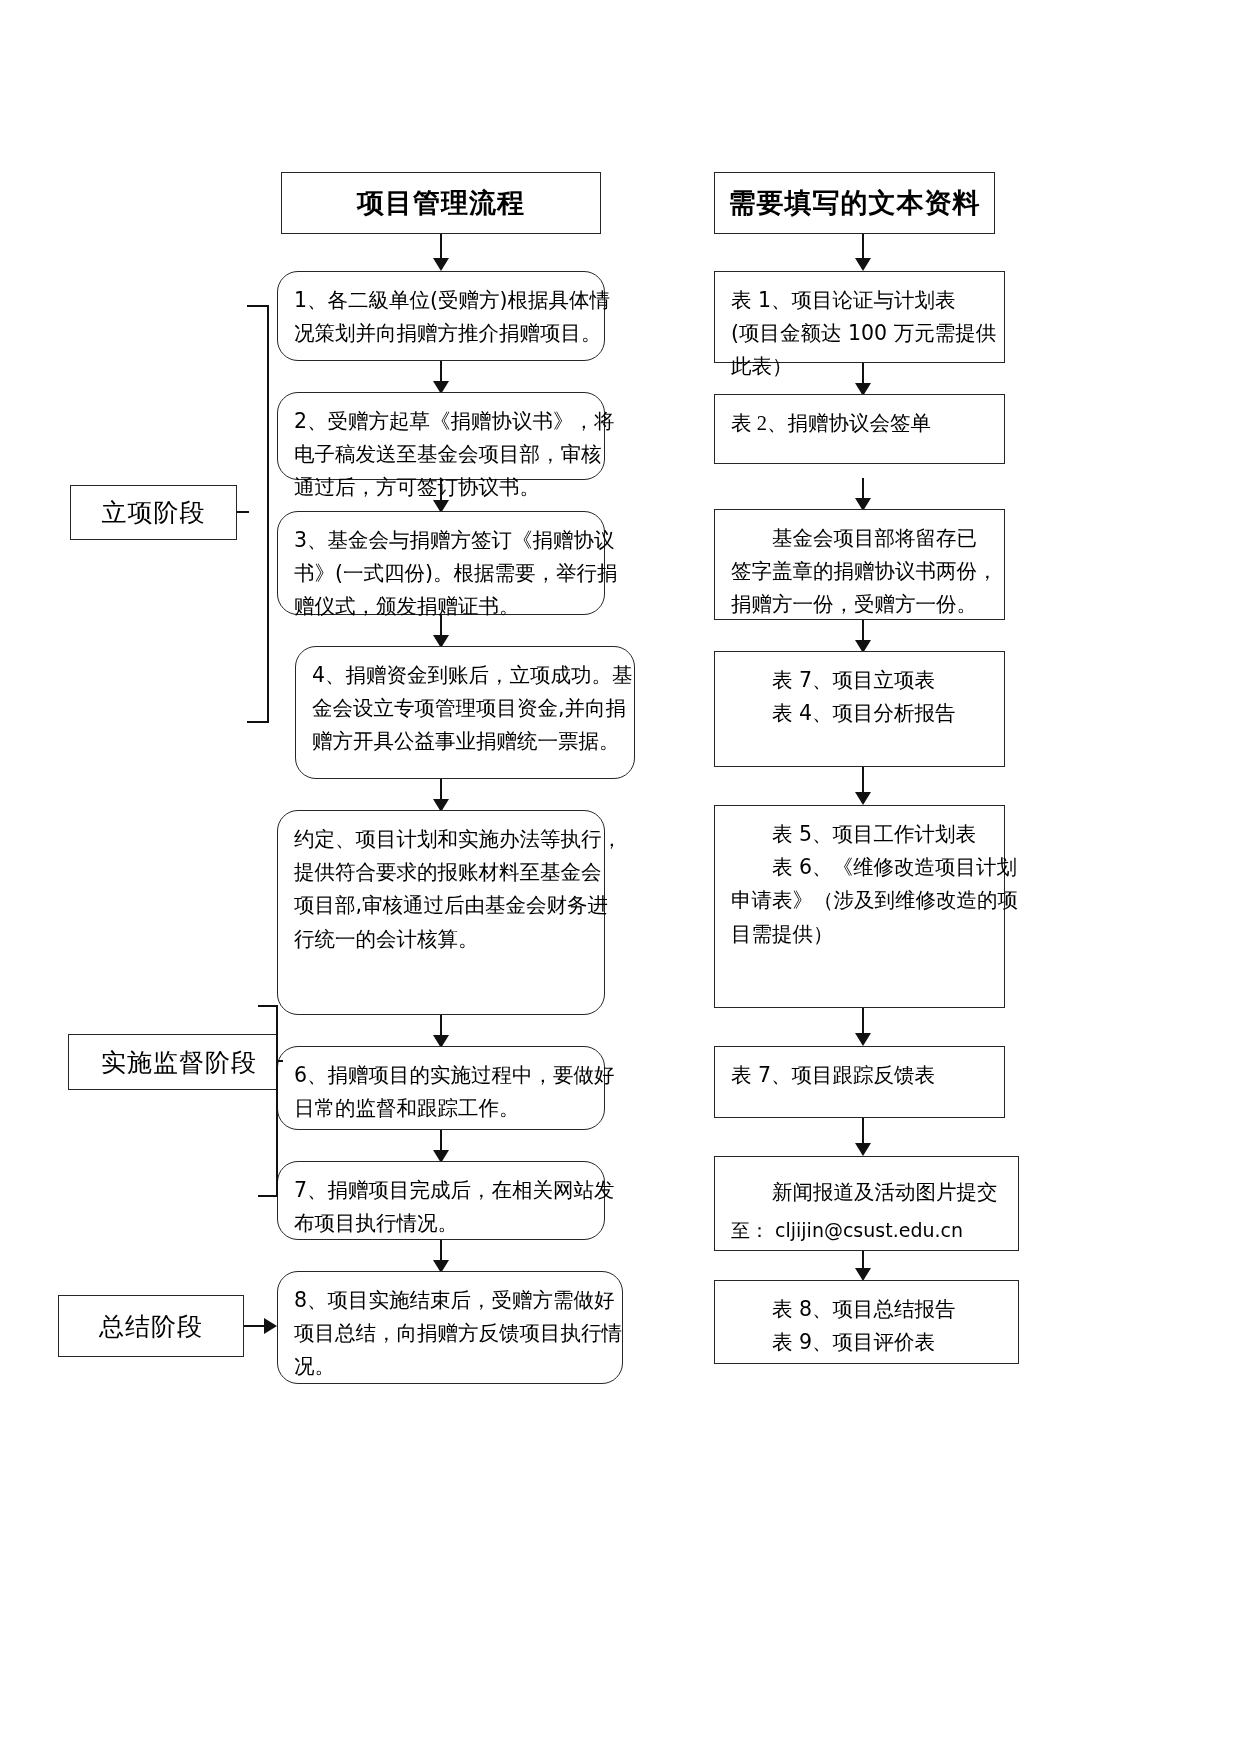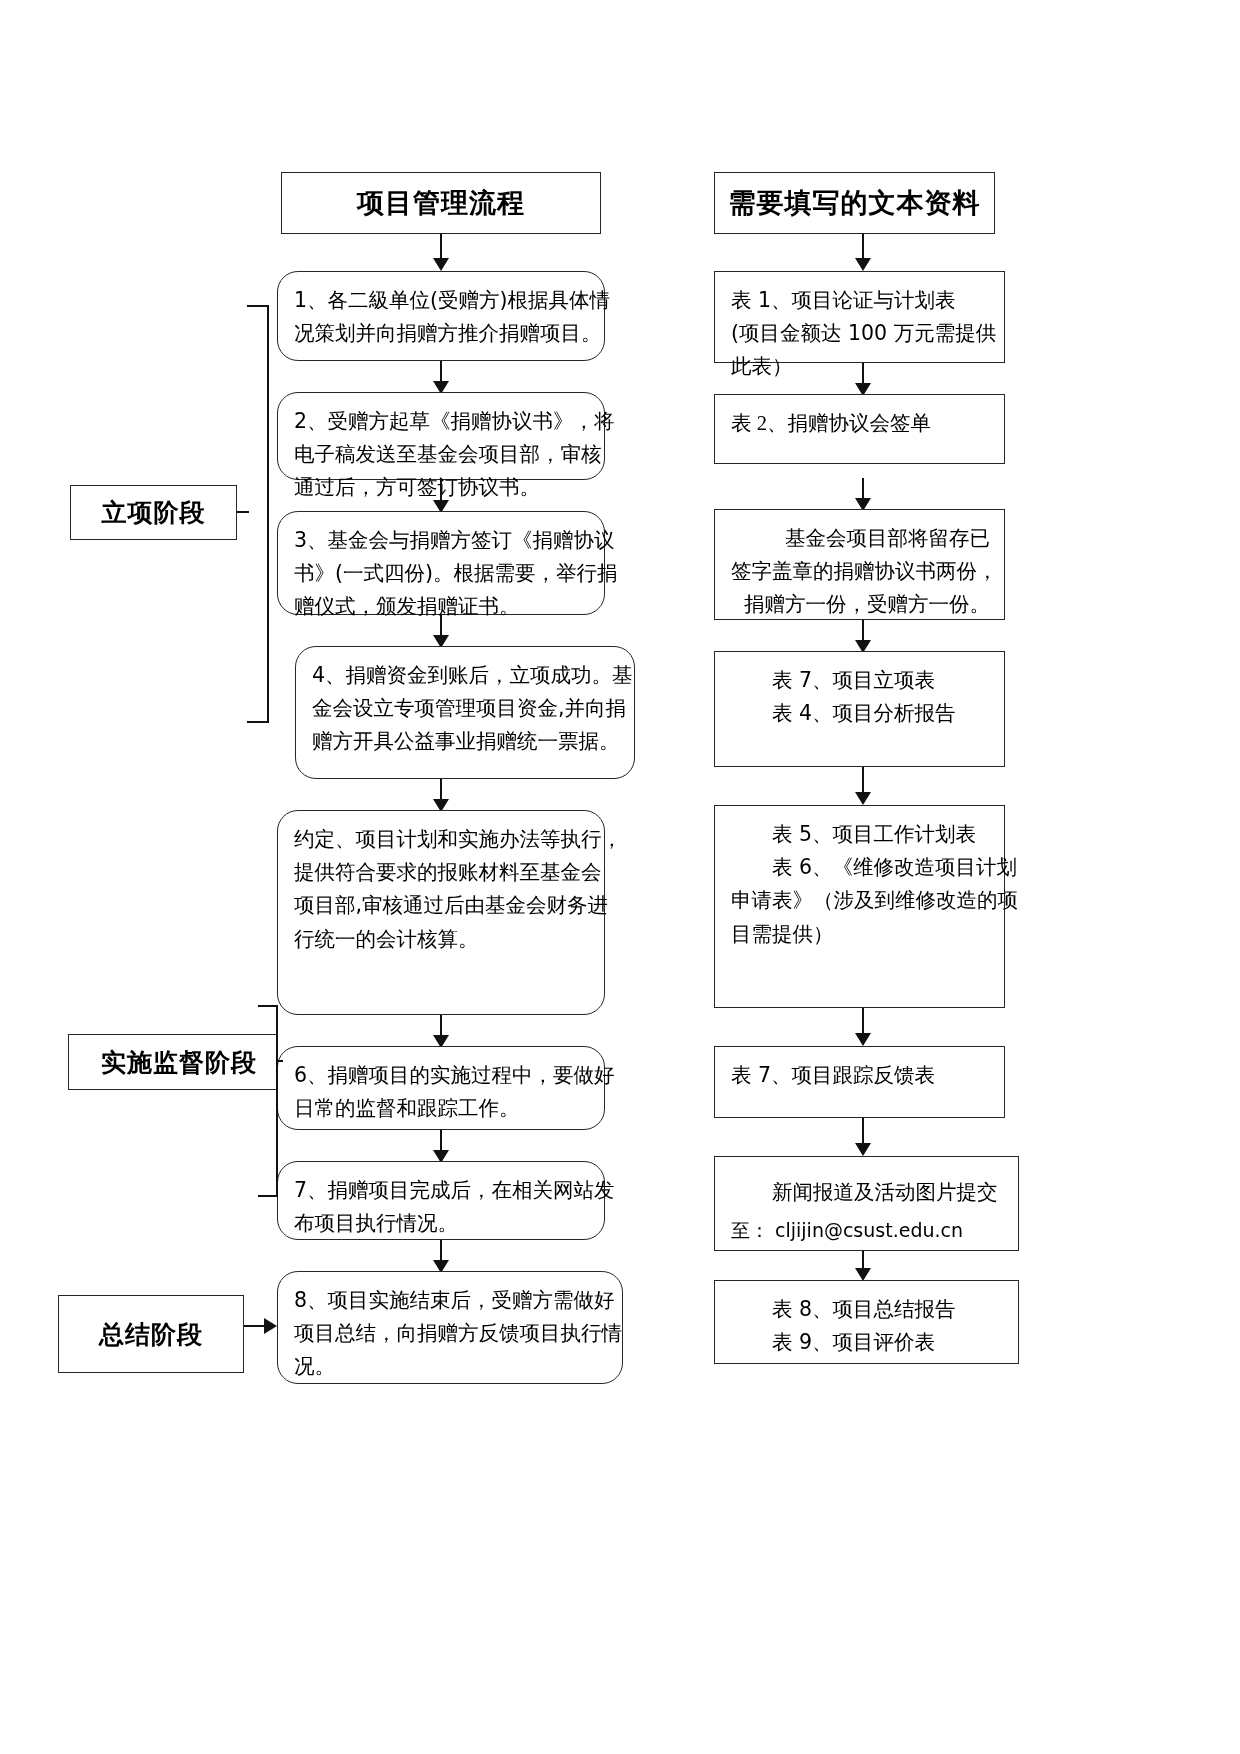--- a/index.html
+++ b/index.html
@@ -39,21 +39,21 @@
     font-size: 27px;
     font-weight: bold;
     letter-spacing: 1px;
   }
 
   .stage-box {
     display: flex;
     align-items: center;
     justify-content: center;
     font-size: 25px;
-    font-weight: bold;
+    font-weight: normal;
     letter-spacing: 1px;
   }
 
   .proc-box {
     padding: 12px 14px 10px 16px;
     font-size: 20.5px;
     line-height: 1.62;
     text-align: justify;
     text-justify: inter-ideograph;
     border-radius: 21px;
@@ -216,21 +216,21 @@
   <div class="vline" style="left:862px; top:363px; height:28px;"></div>
   <div class="arrowhead" style="left:855px; top:383px;"></div>
 
   <div class="box doc-box" style="left:714px; top:394px; width:291px; height:70px;font-family:Liberation Serif, serif;">
     <span class="ln ctr">表 2、捐赠协议会签单</span>
   </div>
 
   <div class="vline" style="left:862px; top:478px; height:28px;"></div>
   <div class="arrowhead" style="left:855px; top:498px;"></div>
 
-  <div class="box doc-box" style="left:714px; top:509px; width:291px; height:111px;text-align:right;">
+  <div class="box doc-box" style="left:714px; top:509px; width:291px; height:111px;">
     <span class="ln ind">基金会项目部将留存已</span>
     <span class="ln">签字盖章的捐赠协议书两份，</span>
     <span class="ln">捐赠方一份，受赠方一份。</span>
   </div>
 
   <div class="vline" style="left:862px; top:620px; height:28px;"></div>
   <div class="arrowhead" style="left:855px; top:640px;"></div>
 
   <div class="box doc-box" style="left:714px; top:651px; width:291px; height:116px;">
     <span class="ln ind">表 7、项目立项表</span>
@@ -277,19 +277,19 @@
   <div class="bracket" style="left:247px; top:305px; width:22px; height:418px;"></div>
   <div class="bracket-stub" style="left:237px; top:511px; width:12px;"></div>
 
   <div class="box stage-box" style="left:68px; top:1034px; width:210px; height:56px;padding-left:12px;">
     <span>实施监督阶段</span>
   </div>
 
   <div class="bracket" style="left:258px; top:1005px; width:20px; height:192px;"></div>
   <div class="bracket-stub" style="left:277px; top:1060px; width:6px;"></div>
 
-  <div class="box stage-box" style="left:58px; top:1295px; width:186px; height:78px;">
+  <div class="box stage-box" style="left:58px; top:1295px; width:186px; height:62px;">
     <span>总结阶段</span>
   </div>
   <div class="hline" style="left:244px; top:1325px; width:22px;"></div>
   <div class="arrowhead right" style="left:264px; top:1318px;"></div>
 
 </div>
 
 </body></html>

